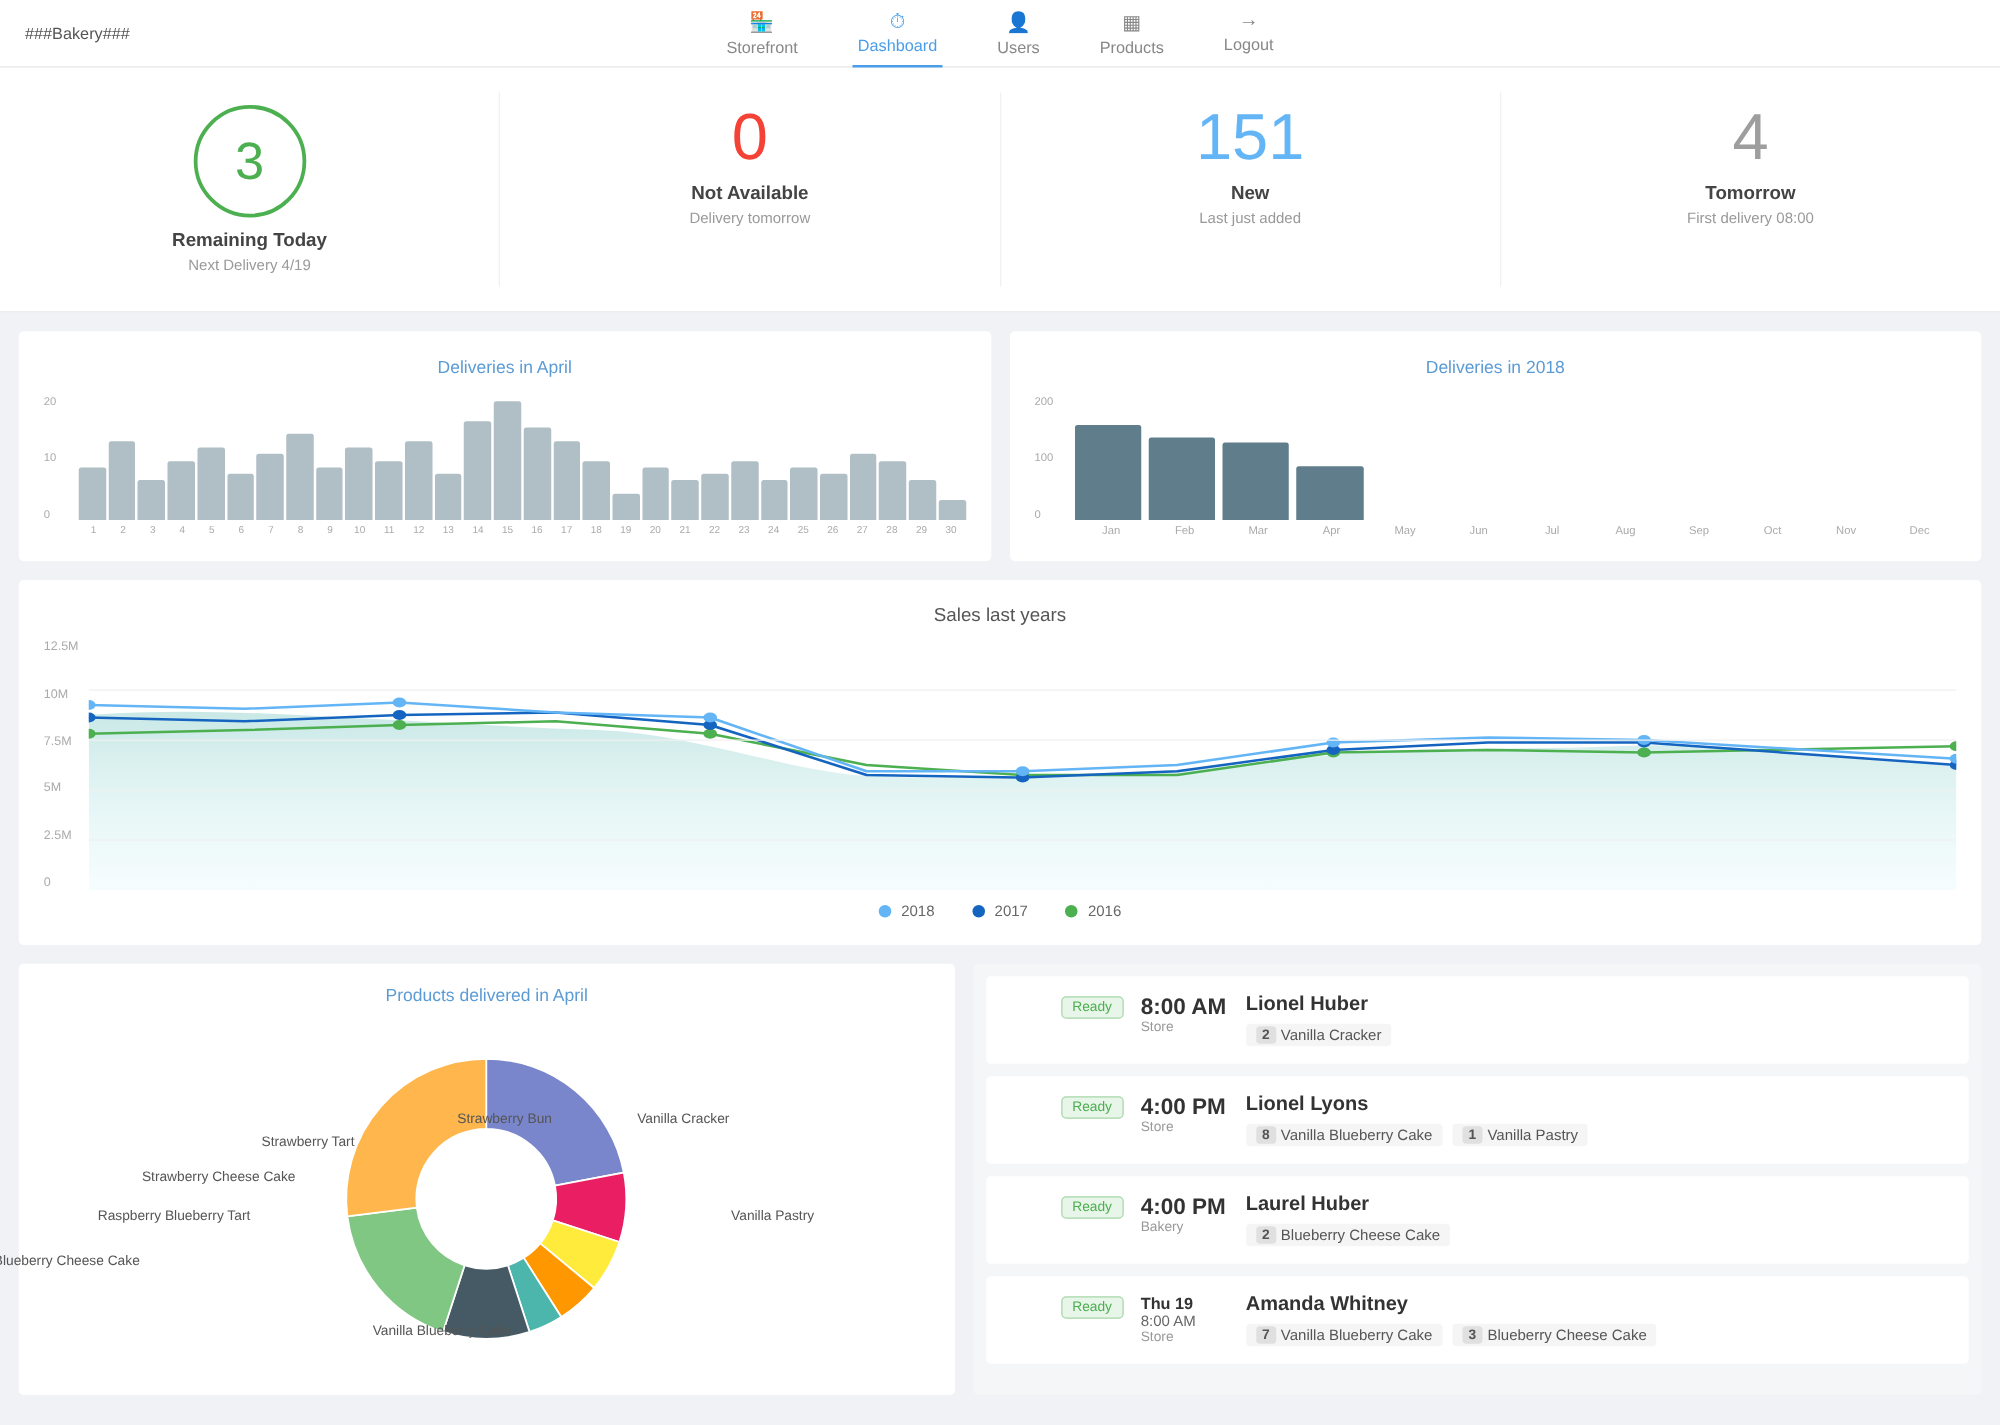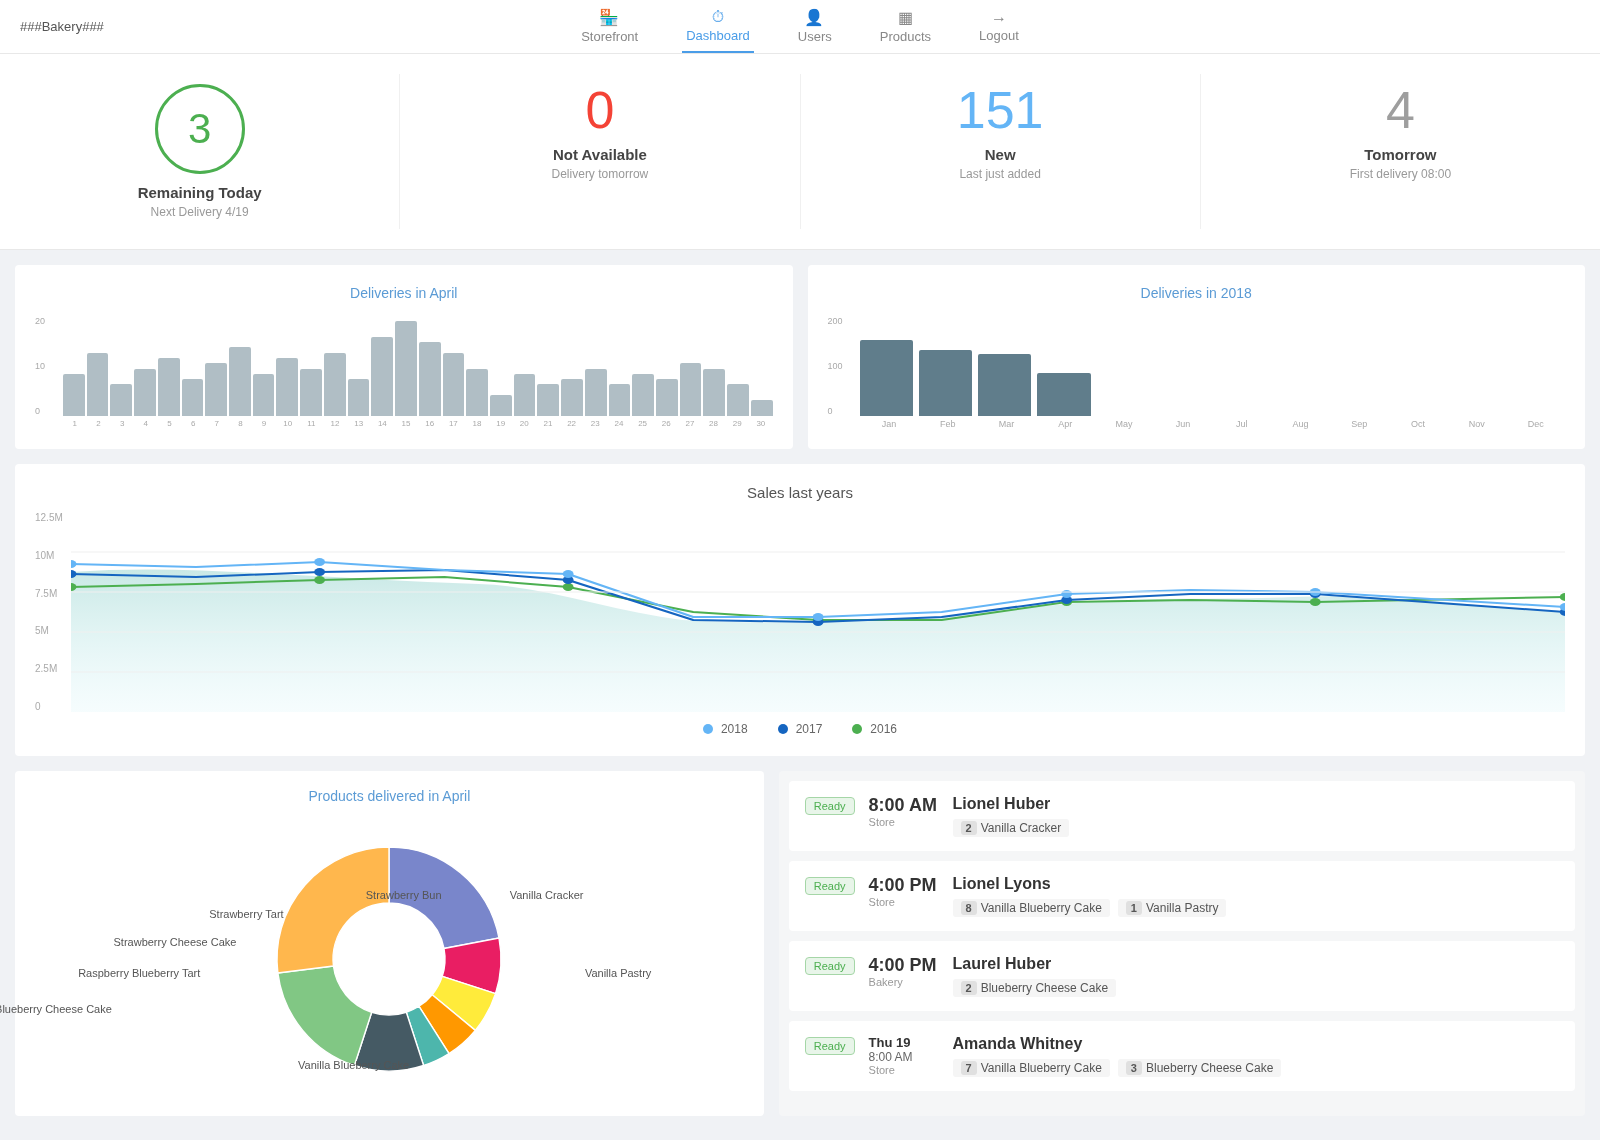--- a/index.html
+++ b/index.html
@@ -40,21 +40,21 @@
 
     
     .bottom-section { display: flex; gap: 15px; margin: 0 15px 15px; }
     .pie-chart-box { background: #fff; border-radius: 4px; padding: 17px; flex: 1; }
     .pie-chart-title { text-align: center; color: #5b9bd5; font-size: 14px; margin-bottom: 15px; }
     .pie-container { position: relative; display: flex; justify-content: center; align-items: center; height: 280px; }
 
     
     .deliveries-box { background: #f5f6f7; border-radius: 4px; flex: 1.1; padding: 10px; }
     .delivery-item { background: #fff; border-radius: 4px; padding: 14px 16px; margin-bottom: 10px; display: flex; align-items: flex-start; gap: 14px; }
-    .ready-badge { background: #e8f5e9; color: #4caf50; border: 1px solid #a5d6a7; border-radius: 4px; font-size: 11px; padding: 2px 8px; white-space: nowrap; margin-top: 2px; }
+    .ready-badge { background: #e8f5e9; color: #4caf50; border: 1px solid #a5d6a7; border-radius: 4px; font-size: 11px; padding: 2px 8px; white-space: nowrap; margin-top: 2px; margin-left: 44px; }
     .delivery-time { min-width: 70px; }
     .delivery-time .place { font-size: 11px; color: #999; }
     .delivery-info { flex: 1; }
     .delivery-name { font-size: 16px; font-weight: 600; color: #333; margin-bottom: 6px; }
     .delivery-products { display: flex; gap: 8px; flex-wrap: wrap; }
     .product-tag { display: flex; align-items: center; gap: 4px; background: #f5f5f5; border-radius: 3px; padding: 2px 8px; font-size: 12px; color: #555; }
     .product-qty { background: #e0e0e0; border-radius: 3px; padding: 1px 5px; font-size: 11px; font-weight: 600; }
   </style>
 </head>
 <body>

